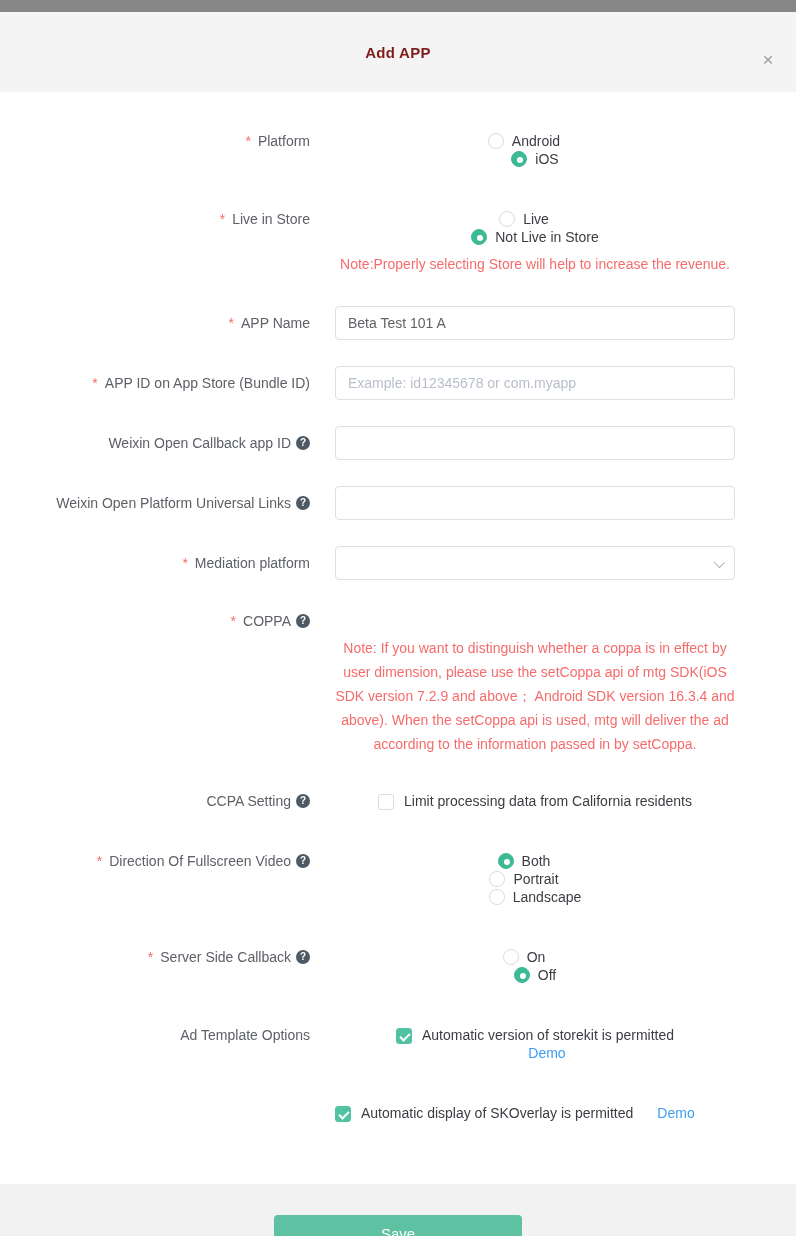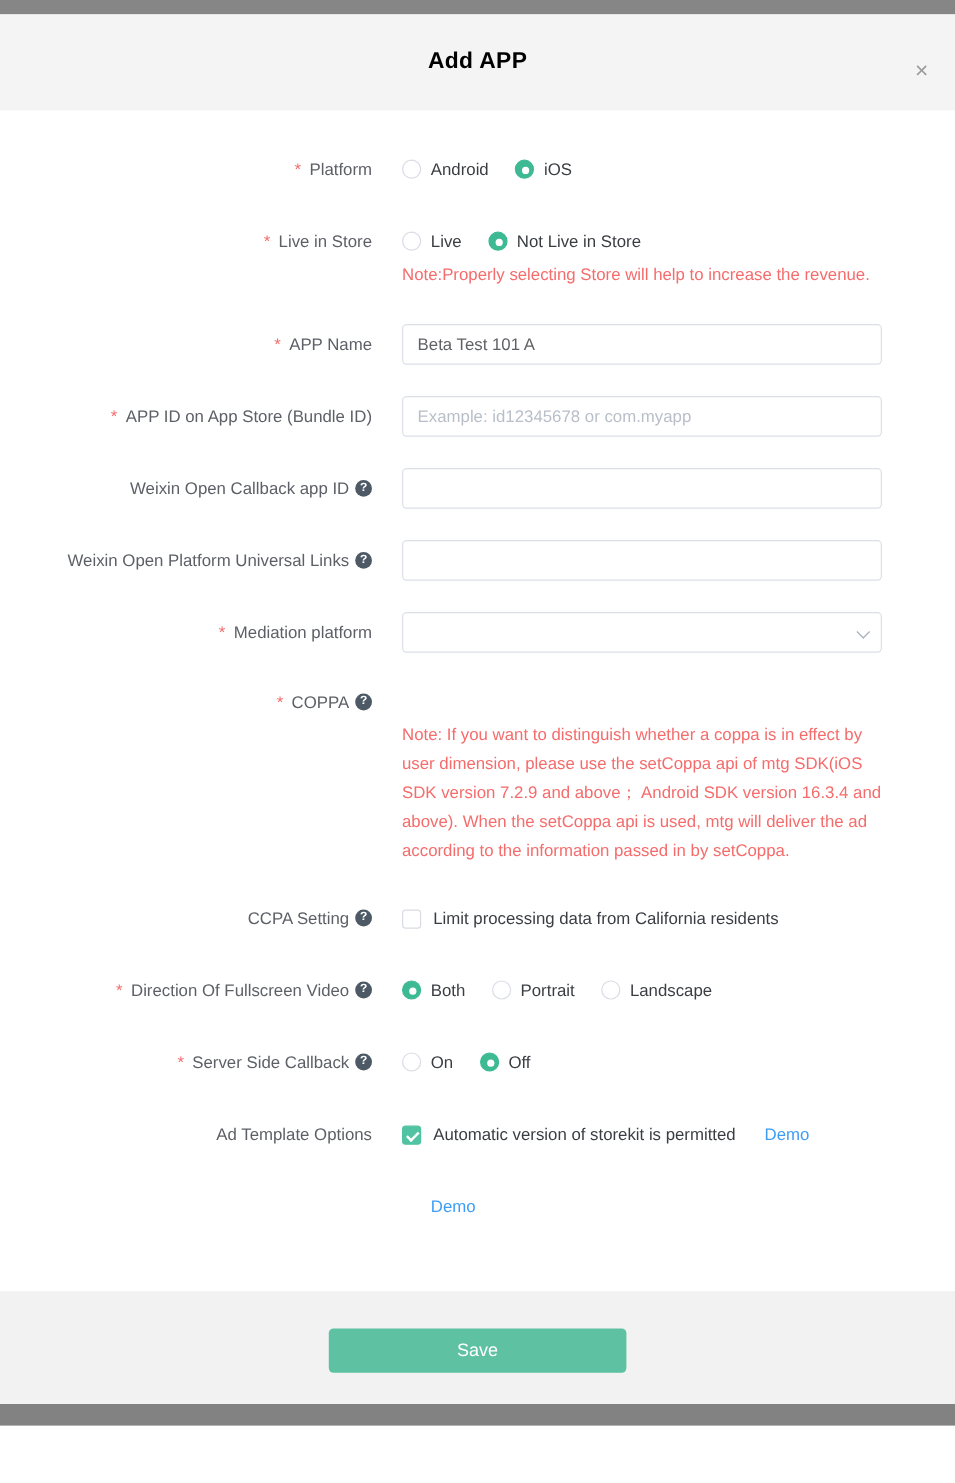--- a/index.html
+++ b/index.html
@@ -9,40 +9,40 @@
     background:#ffffff; color:#333; width:796px; height:1236px; overflow:hidden;
     position:relative;
   }
   .top-bar { height:12px; background:#868686; }
   .bottom-bar { height:18px; background:#828282; }
 
   .modal-header {
     height:80px; background:#f4f4f4; position:relative;
     display:flex; align-items:center; justify-content:center;
   }
-  .modal-title { font-size:19px; font-weight:600; color:#000000; letter-spacing:.3px; }
+  .modal-title { font-size:15px; font-weight:600; color:#7f1d1d; letter-spacing:.3px; }
   .close-btn {
     position:absolute; right:16px; top:38px; font-size:19px; color:#9b9b9b;
     cursor:pointer; line-height:1; width:24px; height:24px; text-align:center;
   }
 
   .form-area { background:#ffffff; padding:40px 0 62px 0; }
 
   .row { display:flex; align-items:flex-start; margin-bottom:42px; }
   .row.tight { margin-bottom:6px; }
   .row.input-row { margin-bottom:26px; align-items:center; }
   .row.input-row.last-select { margin-bottom:32px; }
   .label-col {
     width:310px; flex:0 0 310px; text-align:right; color:#5d6066; font-size:14px;
     line-height:18px; padding-top:0;
     display:flex; justify-content:flex-end; align-items:center; gap:5px;
   }
   .input-row .label-col { line-height:34px; }
   .required-mark { color:#f56c6c; font-size:14px; margin-right:2px; }
-  .control-col { margin-left:25px; width:400px; display:flex; align-items:center; }
+  .control-col { margin-left:25px; width:400px; display:flex; align-items:center;flex-direction:column; }
 
   .help-icon {
     display:inline-flex; align-items:center; justify-content:center;
     width:14px; height:14px; border-radius:50%; background:#4d5a66; color:#fff;
     font-size:10px; font-weight:bold; flex:0 0 14px; cursor:pointer;
   }
 
   
   .radio-item { display:inline-flex; align-items:center; margin-right:22px; cursor:pointer; }
   .radio-item:last-child { margin-right:0; }
@@ -79,21 +79,21 @@
   .text-input::placeholder { color:#b8bfc9; opacity:1; }
   .select-box { position:relative; cursor:pointer; }
   .select-chevron {
     position:absolute; right:12px; top:13px; width:8px; height:8px;
     border-right:1.5px solid #aab0ba; border-bottom:1.5px solid #aab0ba;
     transform:rotate(45deg) translateY(-2px);
   }
 
   .note-block {
     color:#f56c6c; font-size:14px; line-height:24px; width:400px;
-    margin-left:335px; margin-bottom:30px;
+    margin-left:335px; margin-bottom:30px;text-align:center;
   }
   .note-block.coppa { margin-bottom:36px; }
 
   .demo-link { color:#3d9df5; font-size:14px; margin-left:24px; cursor:pointer; text-decoration:none; line-height:18px; }
 
   .second-checkbox-row { margin-left:335px; margin-bottom:0; }
 
   .modal-footer {
     height:94px; background:#f2f2f2; display:flex; align-items:flex-start; justify-content:center;
   }
@@ -272,20 +272,24 @@
     <div class="control-col">
       <label class="checkbox-item">
         <span class="cb checked"></span>
         <span class="cb-label">Automatic version of storekit is permitted</span>
       </label>
       <a class="demo-link">Demo</a>
     </div>
   </div>
 
   <div class="row second-checkbox-row" style="margin-bottom:0;">
+    <label class="checkbox-item">
+      <span class="cb checked"></span>
+      <span class="cb-label">Automatic display of SKOverlay is permitted</span>
+    </label>
     <a class="demo-link">Demo</a>
   </div>
 
 </div>
 
 <div class="modal-footer">
   <button class="save-button">Save</button>
 </div>
 
 <div class="bottom-bar"></div>

